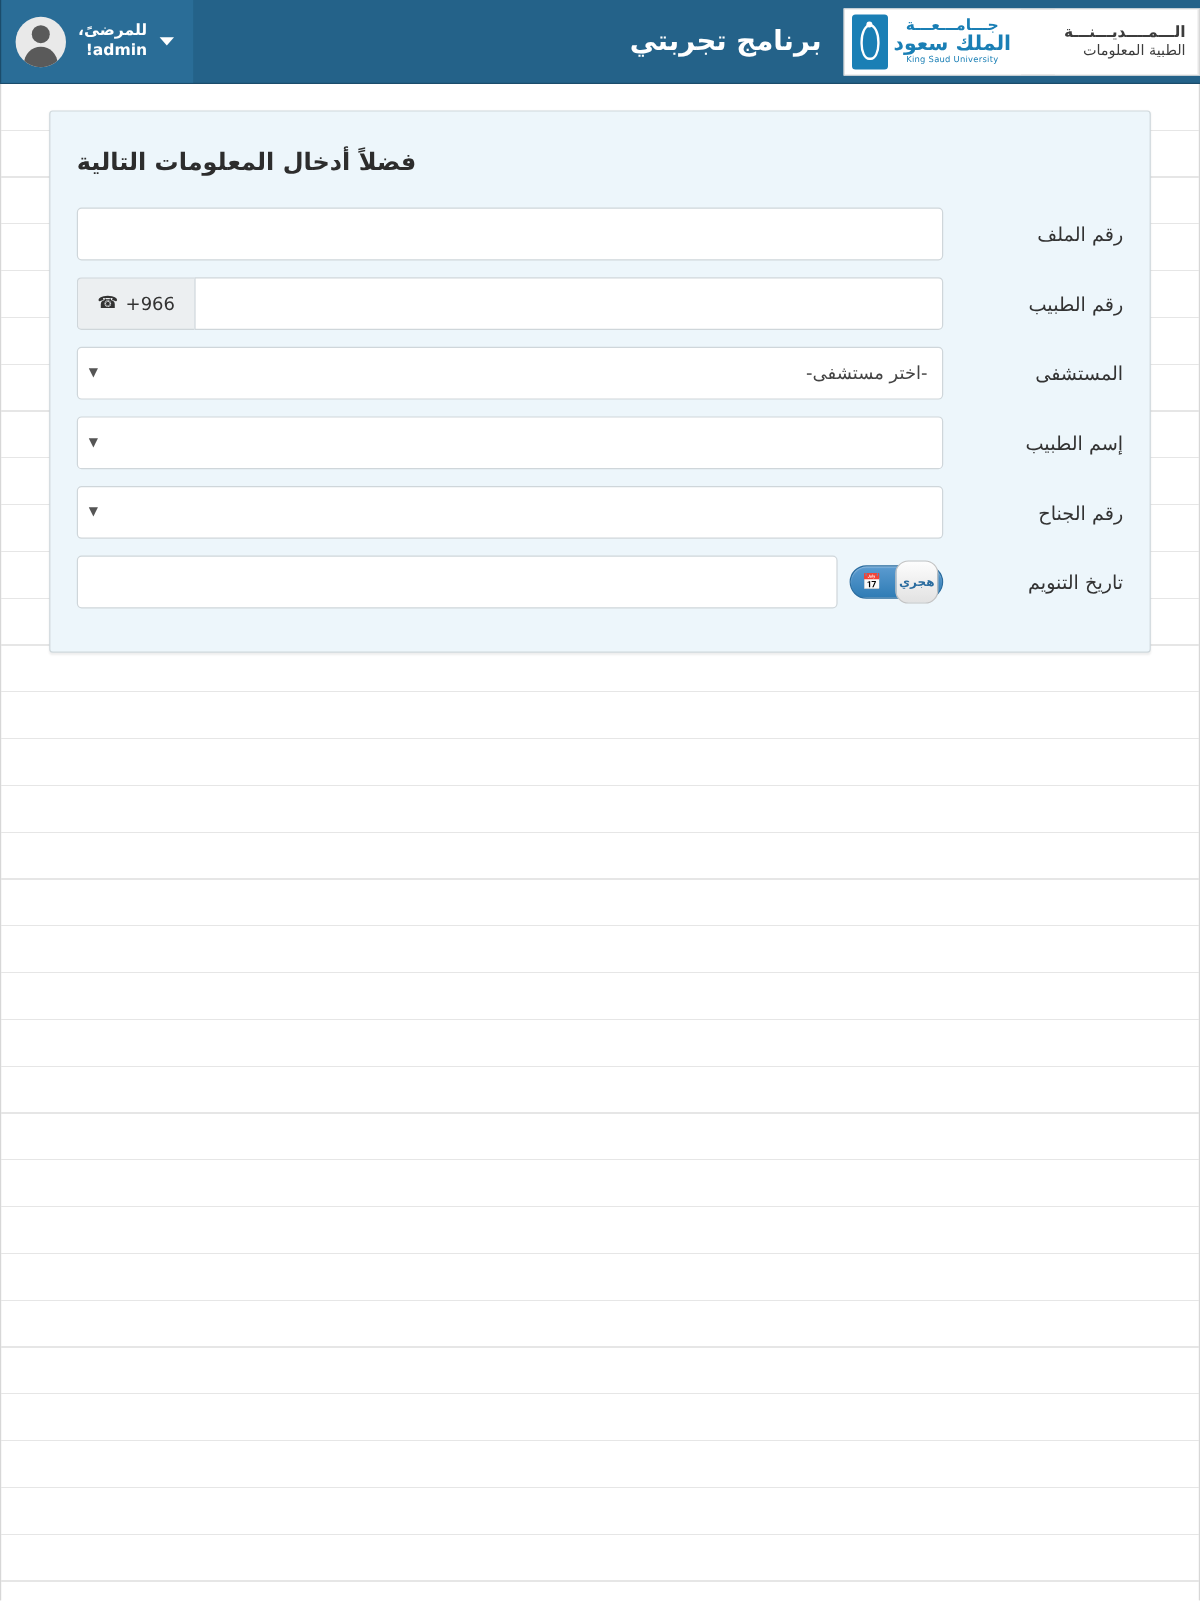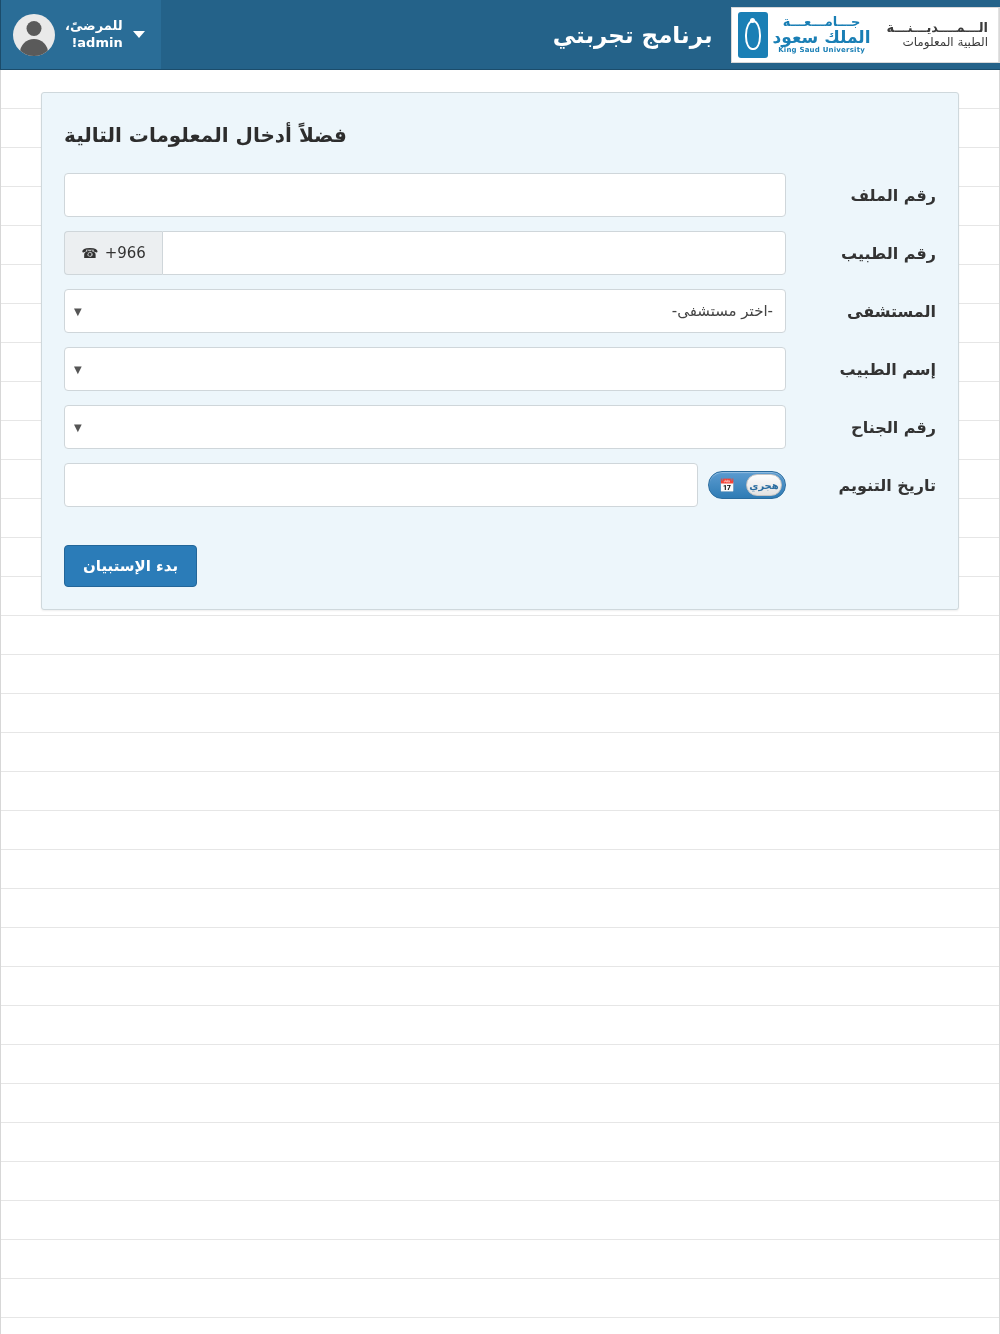--- a/index.html
+++ b/index.html
@@ -72,27 +72,28 @@
     top: 6px;
   }
   .logo-ksu .txt { text-align: center; line-height: 1.05; }
   .logo-ksu .txt .ar {
     font-size: 13px; color: #1a7fb5; font-weight: bold; white-space: nowrap;
   }
   .logo-ksu .txt .ar2 {
     font-size: 17px; color: #1a7fb5; font-weight: bold; white-space: nowrap;
   }
   .logo-ksu .txt .en {
-    font-size: 7px; color: #1a7fb5; white-space: nowrap; letter-spacing: .2px; font-weight: bold;
+    font-size: 7px; color: #1a7fb5; white-space: nowrap; letter-spacing: .2px;
   }
   .logo-mc {
     display: flex; flex-direction: column; justify-content: center;
     padding: 3px 10px 3px 8px;
     border-right: 1px solid #e2e2e2;
     background: #ffffff;
+    margin-left: 28px;
   }
   .logo-mc .l1 {
     font-size: 13px; color: #3c3c3c; font-weight: bold;
     letter-spacing: 2px; white-space: nowrap;
   }
   .logo-mc .l2 {
     font-size: 12px; color: #3c3c3c; white-space: nowrap;
   }
   .app-title {
     color: #ffffff;
@@ -215,21 +216,20 @@
     align-items: center;
     margin-bottom: 14px;
   }
   .form-label {
     width: 150px;
     flex: 0 0 150px;
     text-align: right;
     font-size: 16px;
     color: #333333;
     padding-left: 16px;
-    font-weight: bold;
   }
   .form-control-zone {
     flex: 1 1 auto;
     display: flex;
     align-items: center;
   }
   .form-control {
     width: 100%;
     height: 44px;
     border: 1px solid #cfd6da;
@@ -328,21 +328,21 @@
     display: flex;
     align-items: center;
     justify-content: flex-start;
     position: relative;
     cursor: pointer;
     box-shadow: inset 0 1px 1px rgba(255,255,255,.35);
   }
   .date-toggle .knob {
     position: absolute;
     right: 3px;
-    width: 36px; height: 22px;
+    width: 36px; height: 36px;
     border-radius: 11px;
     background: linear-gradient(#fdfdfd, #e2e2e2);
     border: 1px solid #c3c3c3;
     display: flex;
     align-items: center;
     justify-content: center;
     font-size: 10px;
     color: #2a6c9f;
     font-weight: bold;
   }
@@ -489,21 +489,18 @@
           <div class="form-label">تاريخ التنويم</div>
           <div class="date-zone">
             <div class="date-toggle">
               <span class="cal-glyph">📅</span>
               <span class="knob">هجري</span>
             </div>
             <input class="date-input" type="text" value="" style="">
           </div>
         </div>
 
-        <div class="actions">
-          <button class="btn-primary">بدء الإستبيان</button>
-        </div>
 
       </div>
     </div>
 
   </div>
 </div>
 
 </body></html>

